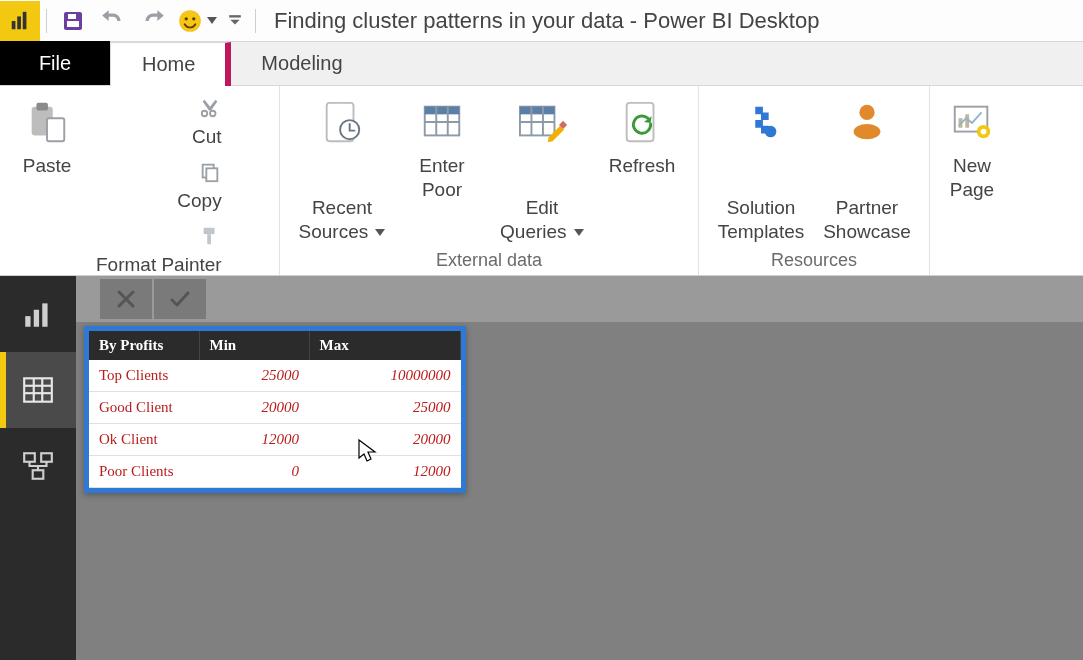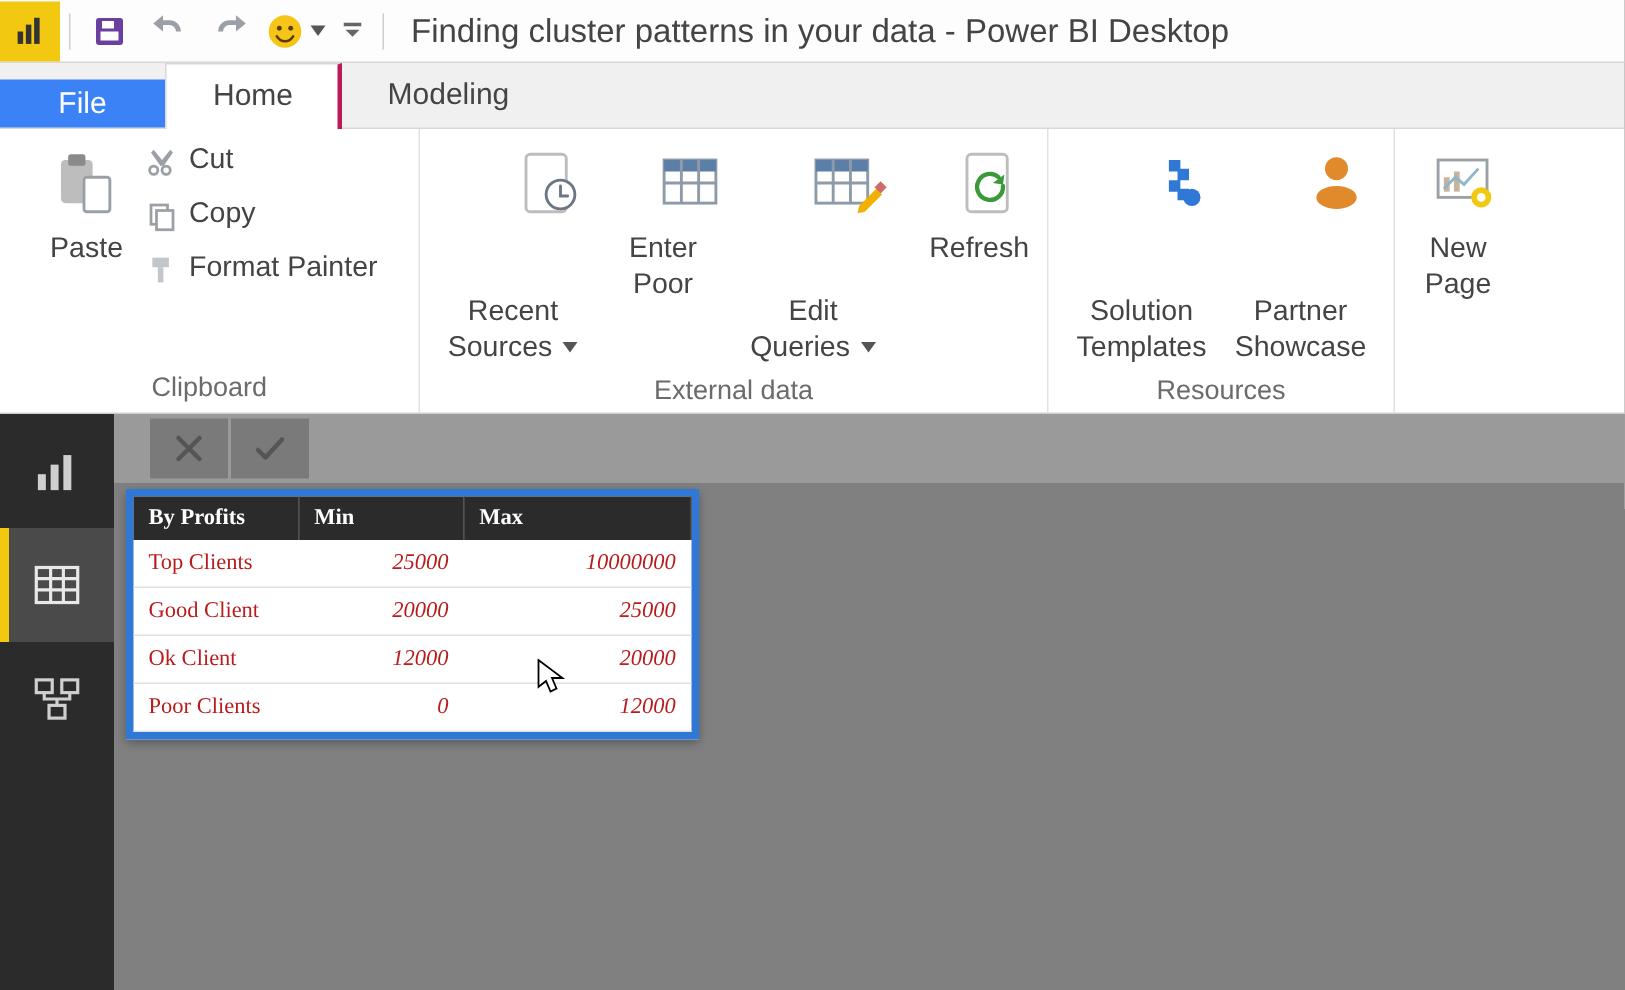--- a/index.html
+++ b/index.html
@@ -57,22 +57,22 @@
   
   .tabstrip {
     display: flex;
     align-items: flex-end;
     height: 44px;
     background: #f0f0f0;
     border-bottom: 1px solid #d8d8d8;
   }
   .file-tab {
     width: 110px;
-    height: 32px;
-    background: #3b82f6;
+    height: 44px;
+    background: #000000;
     color: #fff;
     display: flex;
     align-items: center;
     justify-content: center;
     font-size: 20px;
     cursor: pointer;
   }
   .tab {
     padding: 0 30px;
     height: 44px;
@@ -80,21 +80,21 @@
     align-items: center;
     justify-content: center;
     font-size: 20px;
     color: #444;
     cursor: pointer;
   }
   .tab.active {
     background: #ffffff;
     border-top: 1px solid #d8d8d8;
     border-left: 1px solid #d8d8d8;
-    border-right: 3px solid #be185d;
+    border-right: 6px solid #be185d;
     margin-bottom: -1px;
     padding-left: 31px;
   }
 
   
   .ribbon {
     display: flex;
     height: 190px;
     background: #ffffff;
     border-bottom: 1px solid #cfcfcf;
@@ -113,47 +113,48 @@
   }
   .ribbon-group-title {
     text-align: center;
     font-size: 18px;
     color: #6b6b6b;
     padding: 6px 0 4px;
   }
   .big-btn {
     display: flex;
     flex-direction: column;
-    align-items: flex-end;
+    align-items: center;
     justify-content: flex-start;
     width: 88px;
     text-align: center;
     font-size: 19px;
     line-height: 1.25;
     color: #444;
     cursor: pointer;
     padding-top: 4px;
   }
   .big-btn.wide { width: 100px; gap: 42px; }
   .big-btn .icon-slot {
     width: 52px;
     height: 52px;
     display: flex;
     align-items: center;
     justify-content: center;
     margin-bottom: 6px;
   }
   .clip-row {
     display: flex;
-    align-items: flex-start;
+    align-items: flex-end;
     gap: 6px;
     font-size: 19px;
     color: #444;
     padding: 4px 2px;
     cursor: pointer;
+    flex-direction: column;
   }
   .clip-row .mini-icon {
     width: 24px;
     height: 24px;
     display: flex;
     align-items: center;
     justify-content: center;
   }
   .clip-stack {
     display: flex;

